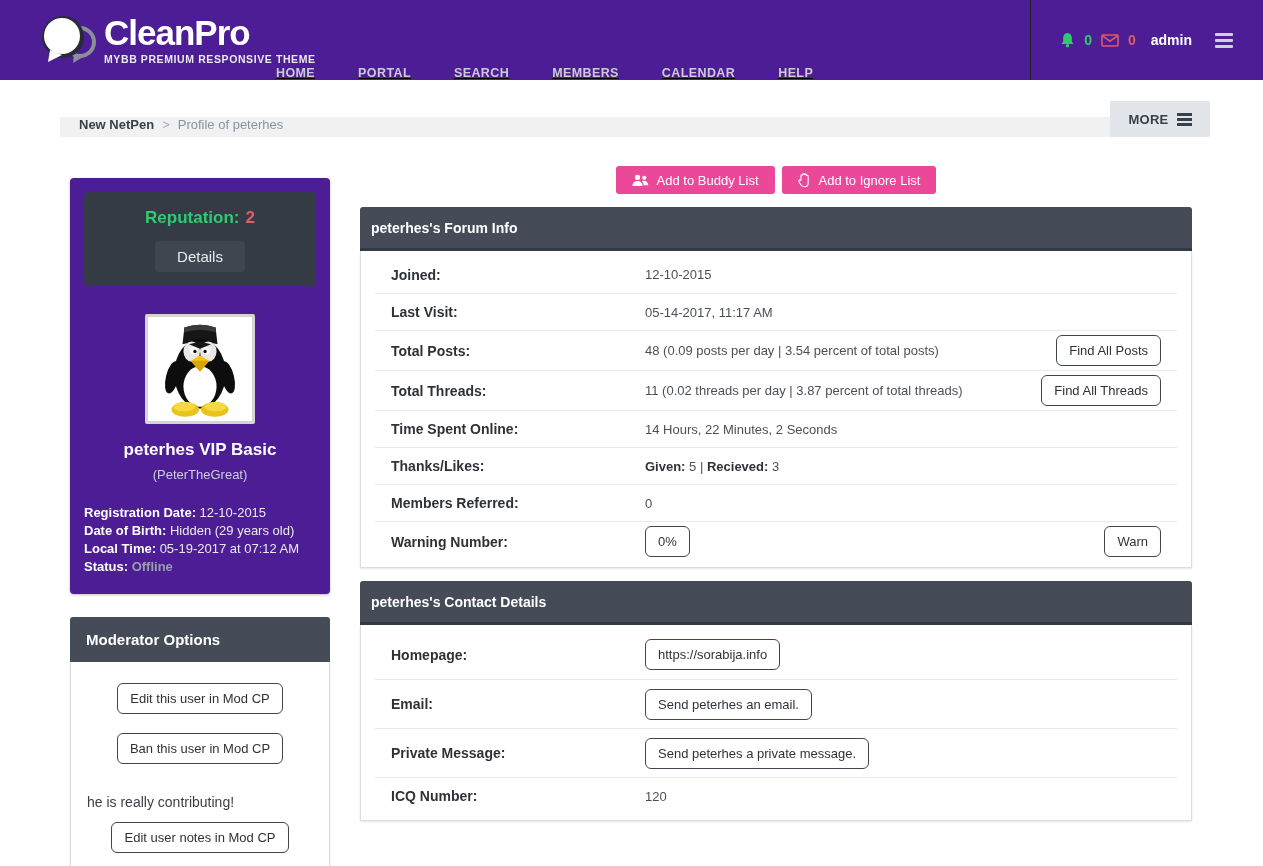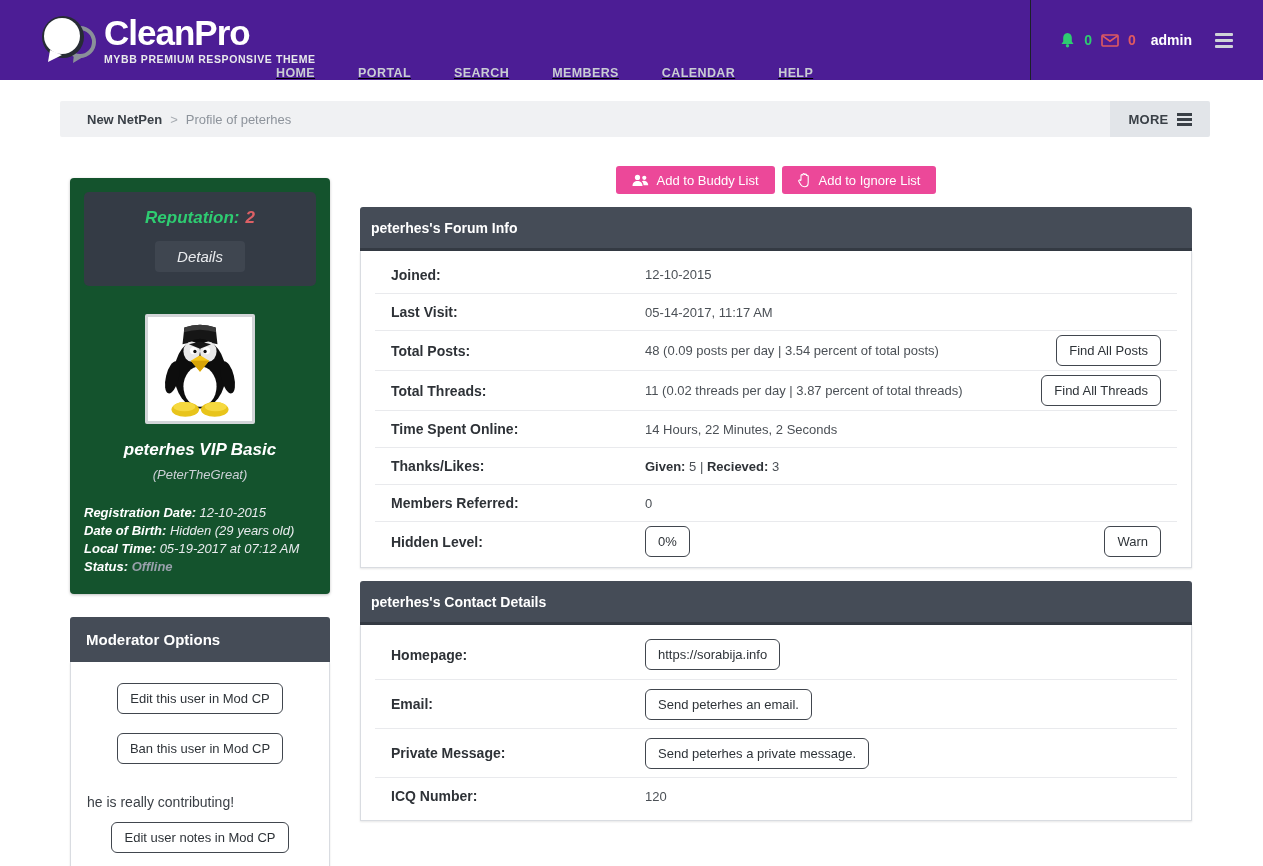--- a/index.html
+++ b/index.html
@@ -20,34 +20,34 @@
                   justify-content:flex-end; padding-right:30px; gap:9px; }
   .alert-num { font-size:14px; font-weight:bold; }
   .alert-green { color:#2ecc71; }
   .alert-red { color:#e05a60; }
   .topbar-user { color:#fff; font-size:14px; font-weight:bold; margin-left:6px; cursor:pointer; }
   .hamburger { display:flex; flex-direction:column; gap:3px; margin-left:14px; cursor:pointer; }
   .hamburger i { display:block; width:18px; height:3px; background:#cfd3d8; border-radius:1px; }
 
   
   .crumb-row { position:absolute; left:60px; top:101px; width:1150px; height:36px; display:flex; }
-  .crumb-bar { flex:1; background:#f0f1f3; display:flex; align-items:center; padding-left:27px;
-               border-radius:2px 0 0 2px; }
+  .crumb-bar { flex:1; background:#f0f1f3; display:flex; padding-left:19px;
+               border-radius:2px 0 0 2px;margin-top:16px; }
   .crumb-root { font-size:13px; font-weight:bold; color:#3a4047; cursor:pointer; }
   .crumb-sep { font-size:13px; color:#a6abb1; margin:0 8px; }
   .crumb-cur { font-size:13px; color:#8d939b; }
   .more-btn { width:100px; background:#e2e5e9; border-radius:0 2px 2px 0; display:flex;
               align-items:center; justify-content:center; gap:8px; cursor:pointer; }
   .more-label { font-size:13px; font-weight:bold; color:#3a4047; letter-spacing:.3px; }
   .more-ham { display:flex; flex-direction:column; gap:2px; }
   .more-ham i { display:block; width:15px; height:3px; background:#3a4047; }
 
   
   .sidebar { position:absolute; left:70px; top:178px; width:260px; }
-  .profile-card { background:#14532d; border-radius:4px; padding:14px 14px 18px; box-shadow:0 1px 3px rgba(0,0,0,.25);font-style:italic; }
+  .profile-card { background:#4c1d95; border-radius:4px; padding:14px 14px 18px; box-shadow:0 1px 3px rgba(0,0,0,.25); }
   .rep-box { background:#343b45; border-radius:5px; padding:16px 10px 14px; text-align:center; }
   .rep-line { font-size:17px; font-weight:bold; }
   .rep-label { color:#2ecc71; }
   .rep-value { color:#dd6065; margin-left:6px; }
   .details-btn { display:inline-block; margin-top:13px; background:#3f4650; color:#e9ebee;
                  font-size:15px; padding:7px 22px; border-radius:4px; cursor:pointer; }
   .avatar-box { width:110px; height:110px; margin:28px auto 0; background:#fff;
                 border:3px solid #d3d5d8; border-radius:2px; display:flex; align-items:center;
                 justify-content:center; cursor:pointer; }
   .username { text-align:center; color:#fff; font-weight:bold; font-size:17px; margin-top:16px; }
@@ -272,21 +272,21 @@
       </div>
       <div class="row">
         <span class="row-label">Thanks/Likes:</span>
         <span class="row-value"><b>Given:</b><span> 5 | </span><b>Recieved:</b><span> 3</span></span>
       </div>
       <div class="row">
         <span class="row-label">Members Referred:</span>
         <span class="row-value">0</span>
       </div>
       <div class="row warn-row">
-        <span class="row-label">Hidden Level:</span>
+        <span class="row-label">Warning Number:</span>
         <span class="obtn row-value-btn">0%</span>
         <span class="obtn row-btn">Warn</span>
       </div>
     </div>
   </div>
 
   <div class="panel">
     <div class="panel-header">peterhes's Contact Details</div>
     <div class="panel-body">
       <div class="row" style="min-height:49px">

